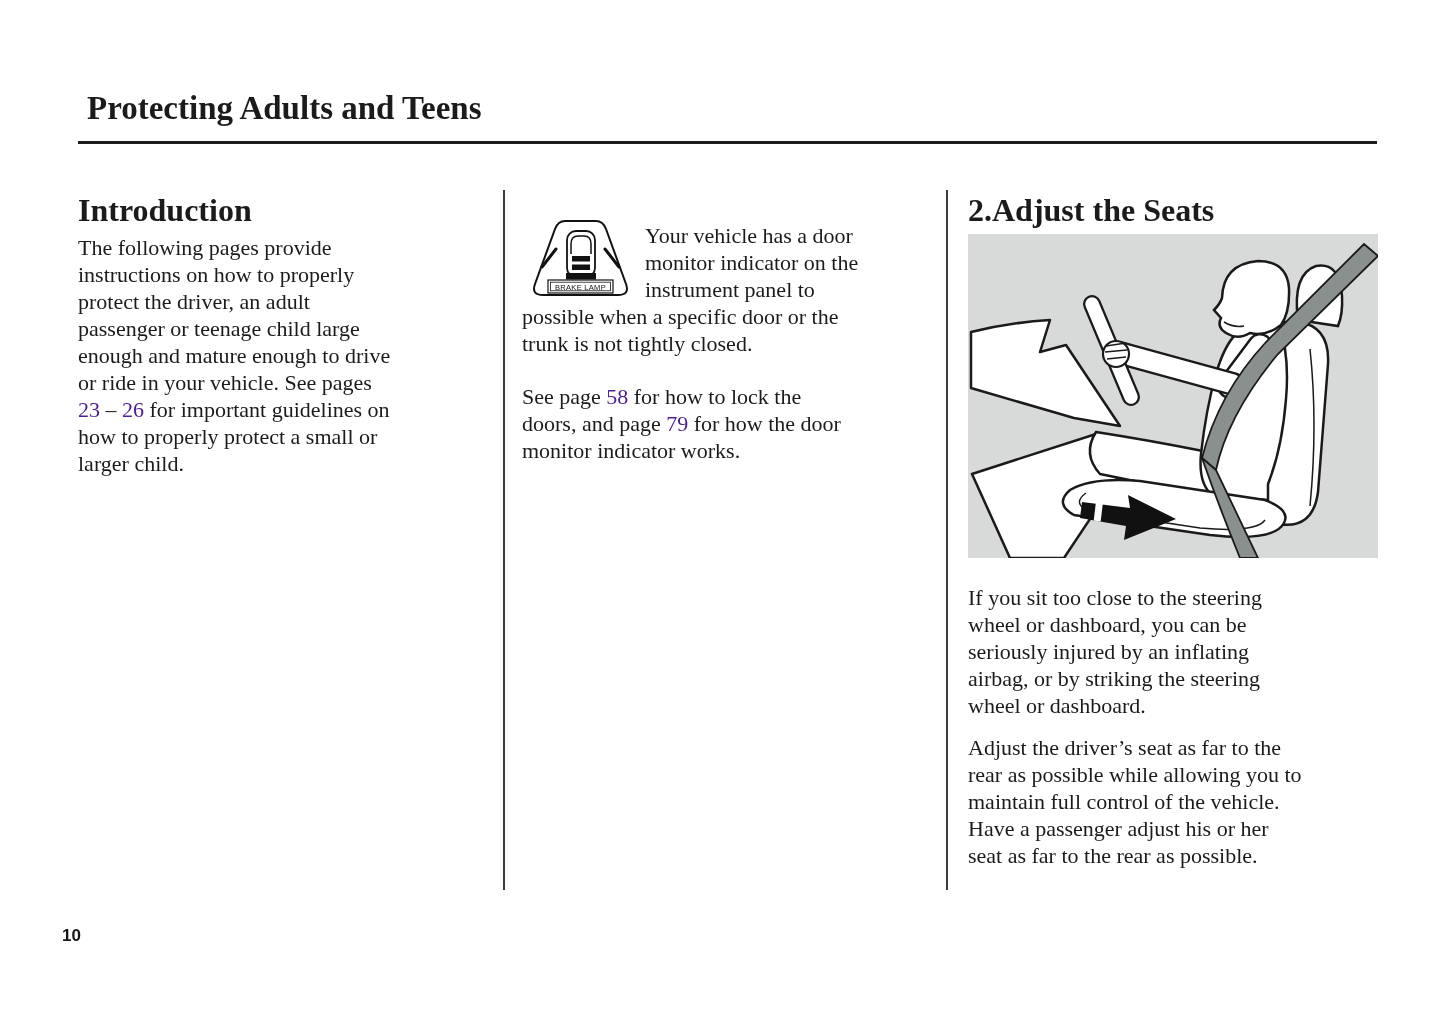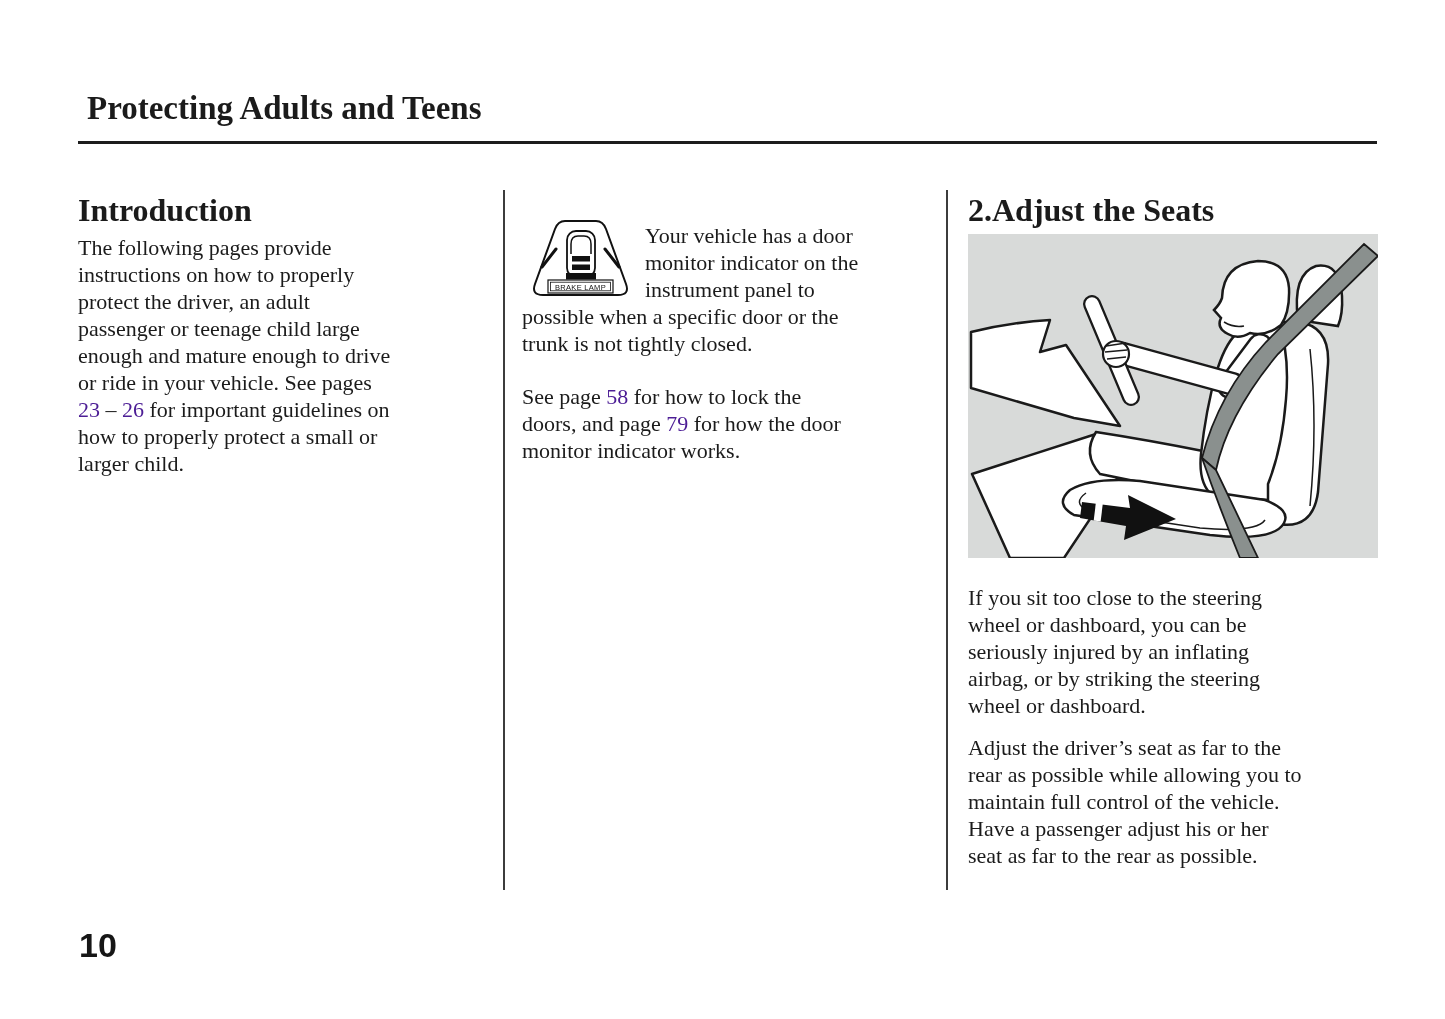--- a/index.html
+++ b/index.html
@@ -20,21 +20,21 @@
   h2.colhead { margin:0; font-size:32px; line-height:28px; font-weight:bold; white-space:nowrap; }
   p.body { margin:26px 0 0 0; font-size:22px; line-height:27px; }
   p.body.first { margin-top:10px; }
   p.body.after-illus { margin-top:15px; }
   .seg { white-space:pre-line; }
   a.pagelink { color:#4c1d95; text-decoration:none; cursor:pointer; }
   .lamp-float { float:left; width:105px; height:89px; margin:-8px 12px 0 6px; }
   .lamp-float svg { display:block; }
   .illus { margin-top:10px; width:410px; height:324px; }
   .pagenum {
-    position:absolute; left:79px; top:926px; font-size:34px; font-weight:bold;
+    position:absolute; left:62px; top:926px; font-size:17px; font-weight:bold;
     font-family:"Liberation Sans","DejaVu Sans",sans-serif; color:#161616;
   }
 </style>
 </head>
 <body>
 
 <div class="page">
 
   <div class="title">Protecting Adults and Teens</div>
   <div class="rule"></div>

